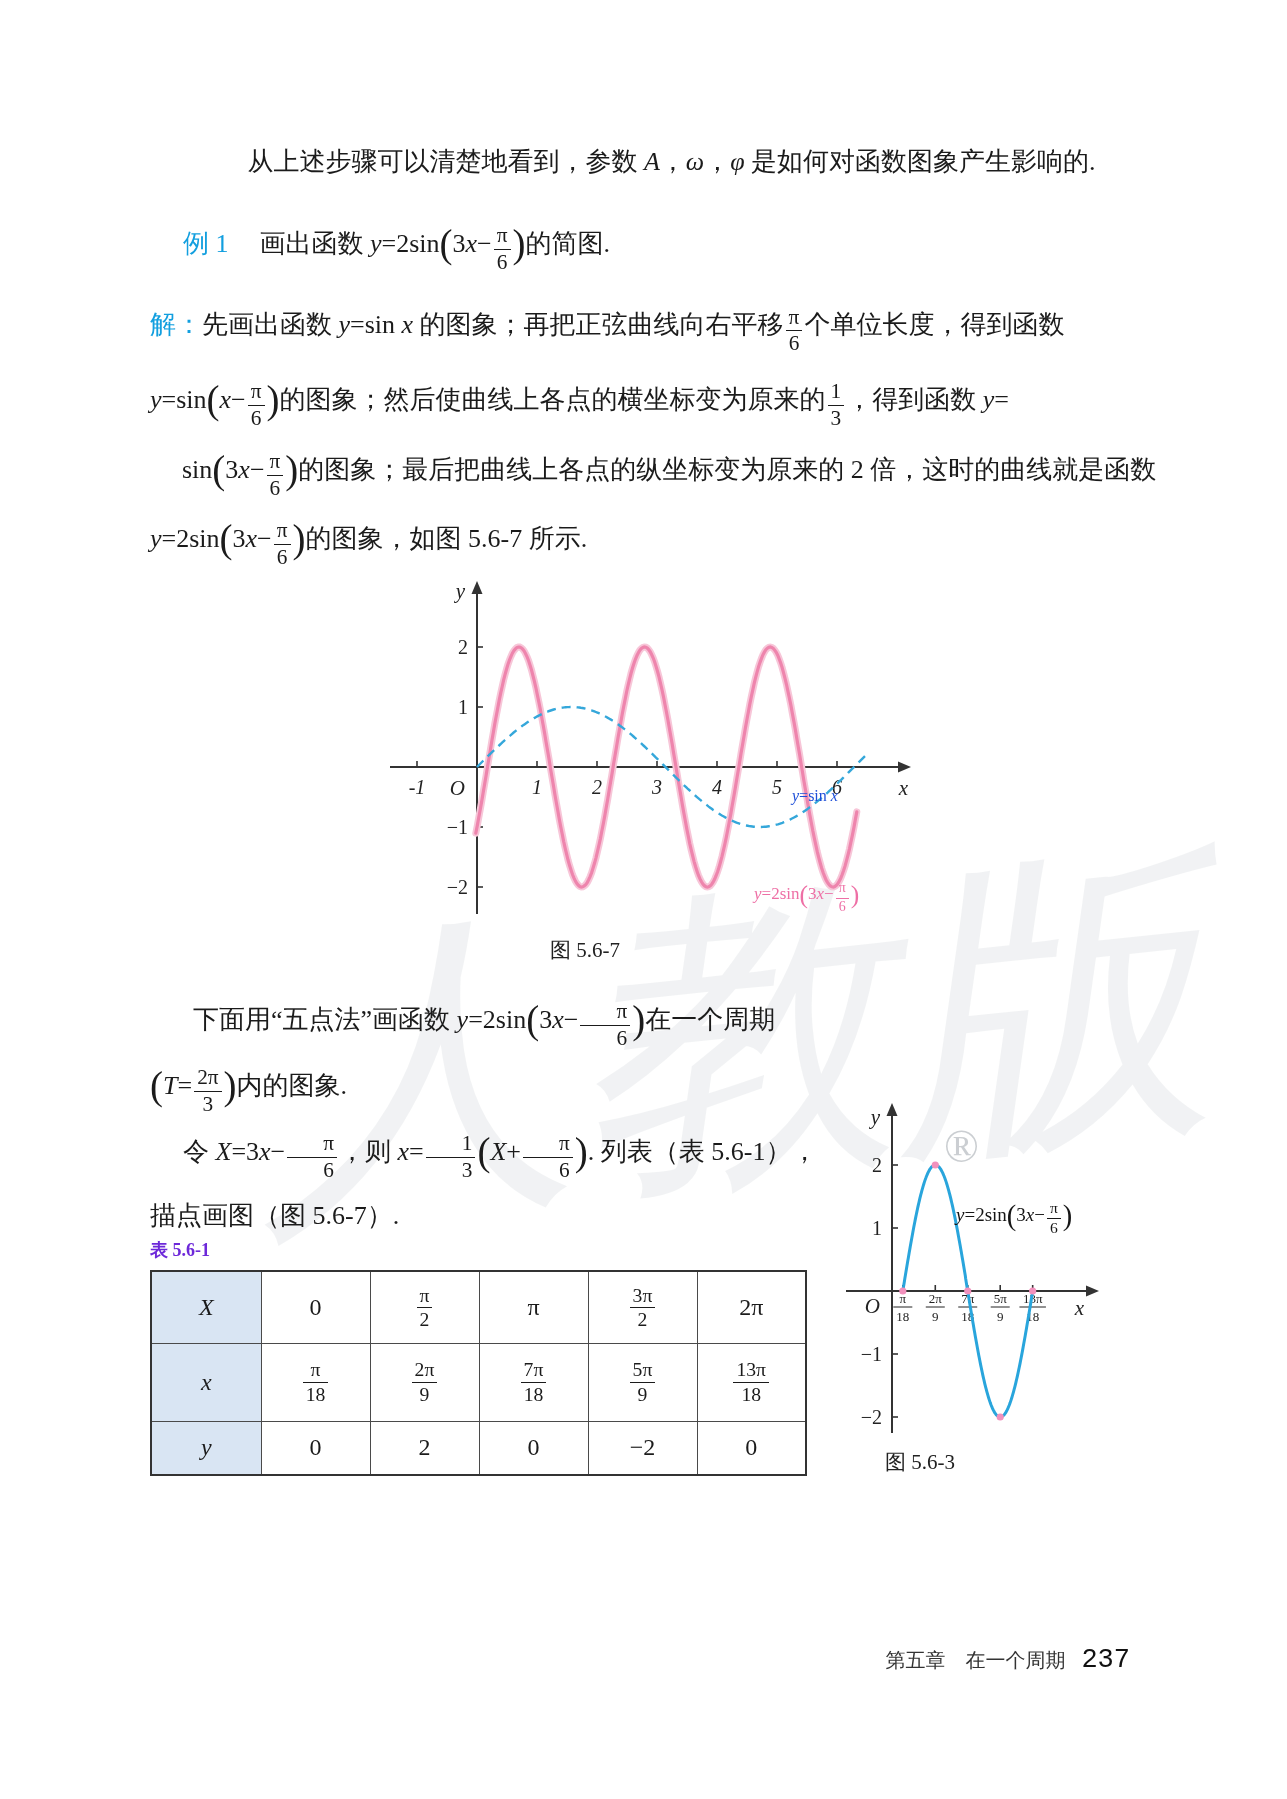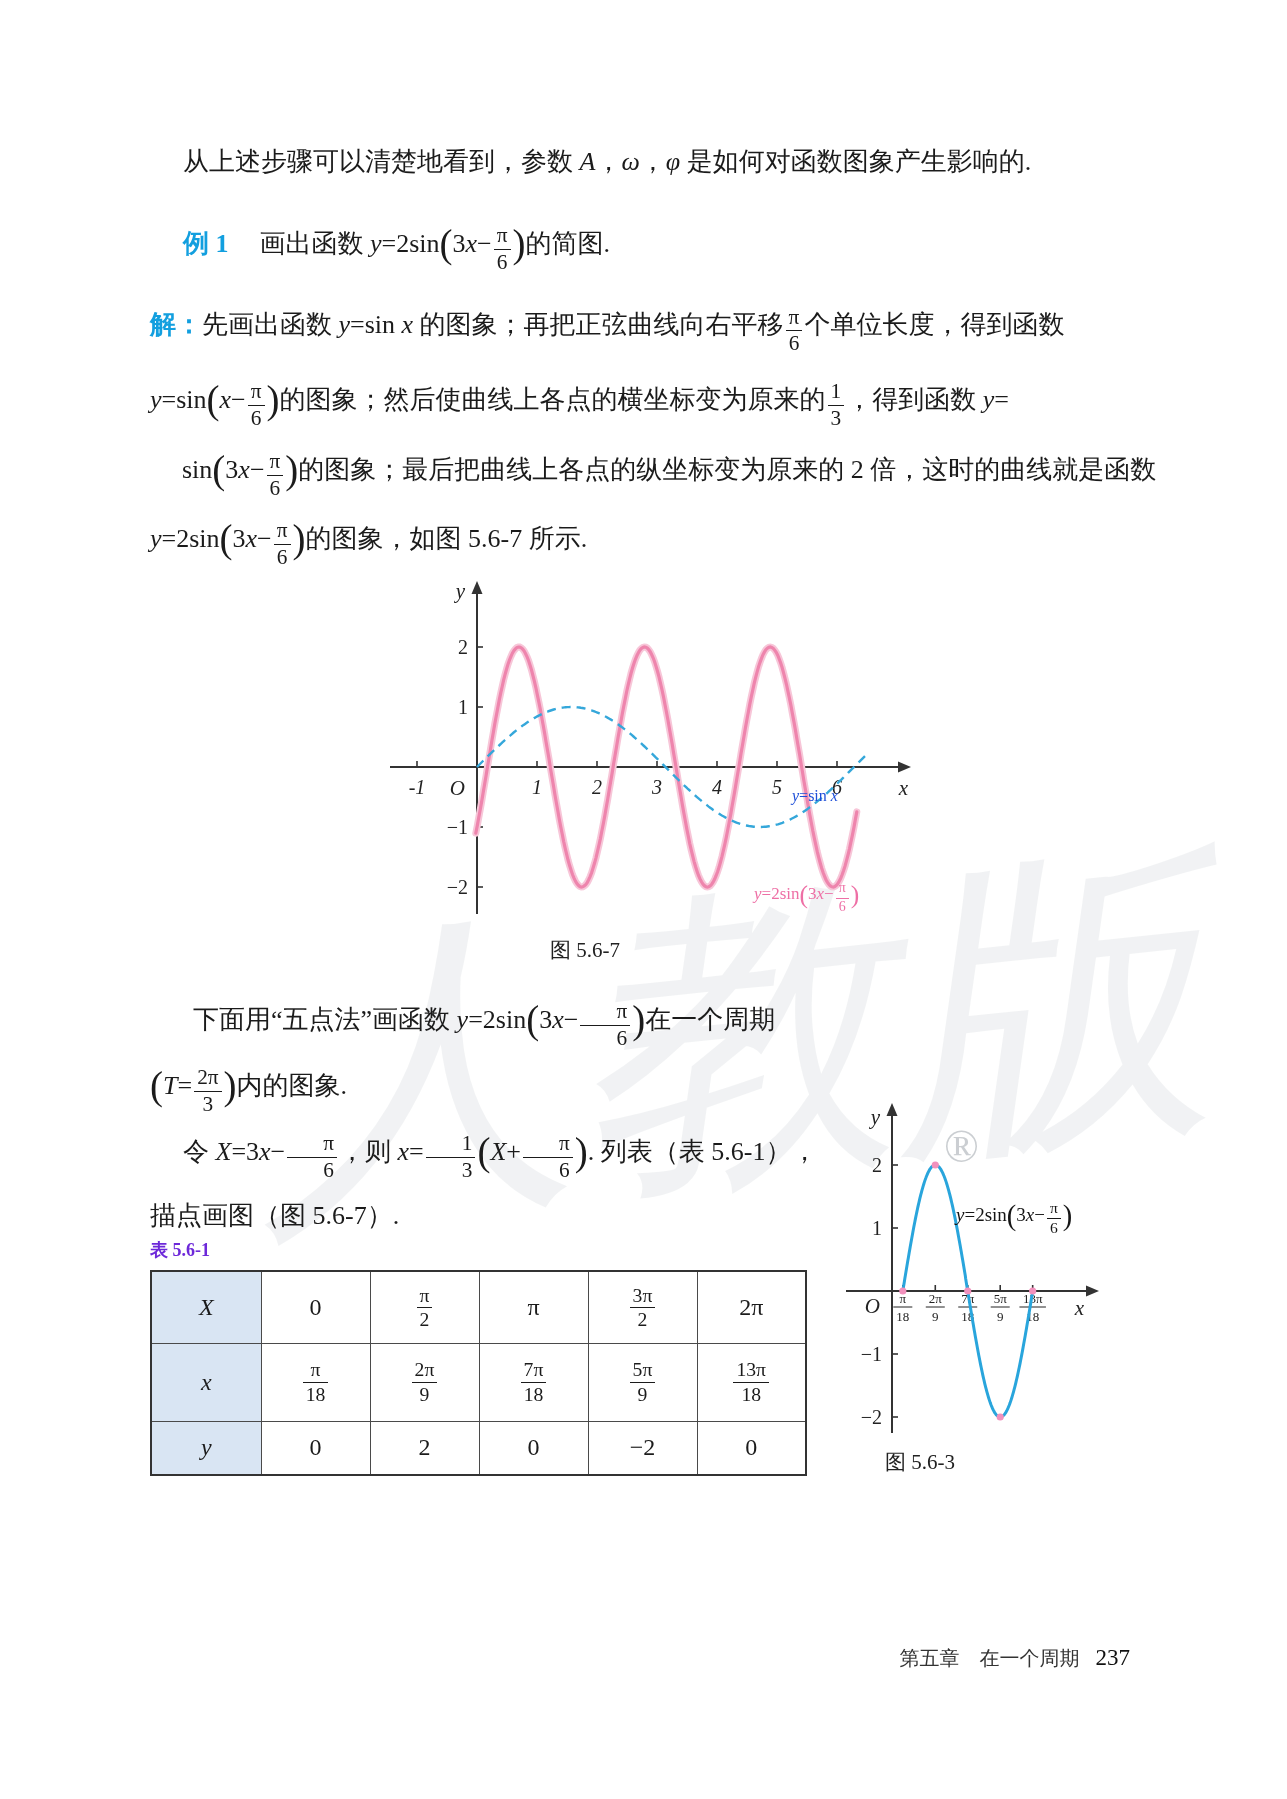--- a/index.html
+++ b/index.html
@@ -11,53 +11,53 @@
   }
   .abs{position:absolute;white-space:nowrap;}
   .line{line-height:1.25;}
   i{font-family:"Liberation Serif","DejaVu Serif",serif;font-style:italic;}
   
   .frac{display:inline-block;text-align:center;vertical-align:-0.8em;line-height:1.05;font-size:0.82em;margin:0 2px;}
   .frac .num{display:block;padding:0 3px 2px 3px;border-bottom:1.5px solid currentColor;}
   .frac .den{display:block;padding:1px 3px 0 3px;}
   
   .bp{font-size:1.5em;vertical-align:-0.14em;font-weight:400;}
-  .accent{color:#129fdf;font-weight:bold;}
+  .accent{color:#129fdf;font-weight:normal;}
   .caption{font-size:21px;color:#222;}
   .tbl-caption{font-weight:bold;font-size:18px;text-align:left;color:#6d28d9;}
   
   table.values{border-collapse:collapse;border:2px solid #333;table-layout:fixed;}
   table.values td{
     border:1px solid #4a4a4a;text-align:center;vertical-align:middle;
     font-size:24px;padding:0;
   }
   table.values td.hdr{background:#d9e5f3;}
   
   .curve-label{font-size:17px;}
   .watermark{
     position:absolute;left:250px;top:880px;z-index:0;pointer-events:none;
     font-size:320px;line-height:1;color:#9aa4ad;opacity:0.13;
     transform:rotate(-6deg);font-style:italic;
   }
   .wm-reg{position:absolute;left:944px;top:1120px;z-index:0;pointer-events:none;
     font-size:46px;color:#8d959c;opacity:0.45;}
   .content{position:relative;z-index:1;}
   .footer{font-size:20px;color:#333;}
-  .footer .pageno{font-size:23px;color:#111;margin-left:16px;font-family:Liberation Serif, serif;}
+  .footer .pageno{font-size:27px;color:#111;margin-left:16px;font-family:Liberation Mono, monospace;}
   svg text{font-family:"Liberation Serif","DejaVu Serif",serif;}
 </style>
 </head>
 <body>
 
 <div class="watermark">人教版</div>
 <div class="wm-reg">®</div>
 
 <div class="content">
 
-  <div class="abs line" style="left:150px;top:146px;width:1010px;text-indent:33px;">从上述步骤可以清楚地看到，参数 <i>A</i>，<i>ω</i>，<i>φ</i> 是如何对函数图象产生影响的.</div>
+  <div class="abs line" style="left:150px;top:146px;width:1010px;text-indent:33px;text-align:center;">从上述步骤可以清楚地看到，参数 <i>A</i>，<i>ω</i>，<i>φ</i> 是如何对函数图象产生影响的.</div>
 
   <div class="abs line" style="left:183px;top:220px;">
     <span class="accent">例 1</span>
     <span style="display:inline-block;width:18px;"></span>
     <span>画出函数 <i>y</i>=2sin<span class="bp">(</span>3<i>x</i>−<span class="frac"><span class="num">π</span><span class="den">6</span></span><span class="bp">)</span>的简图.</span>
   </div>
 
   <div class="abs line" style="left:150px;top:306px;">
     <span class="accent">解：</span><span>先画出函数 <i>y</i>=sin <i>x</i> 的图象；再把正弦曲线向右平移<span class="frac"><span class="num">π</span><span class="den">6</span></span>个单位长度，得到函数</span>
   </div>

